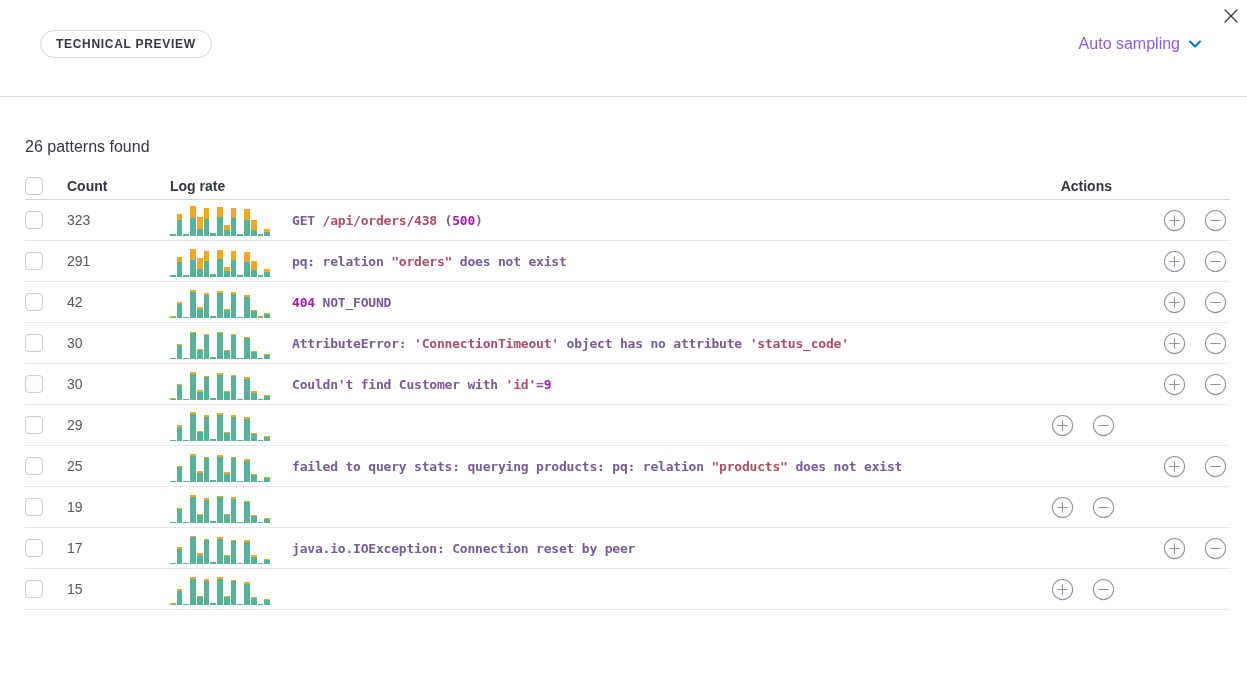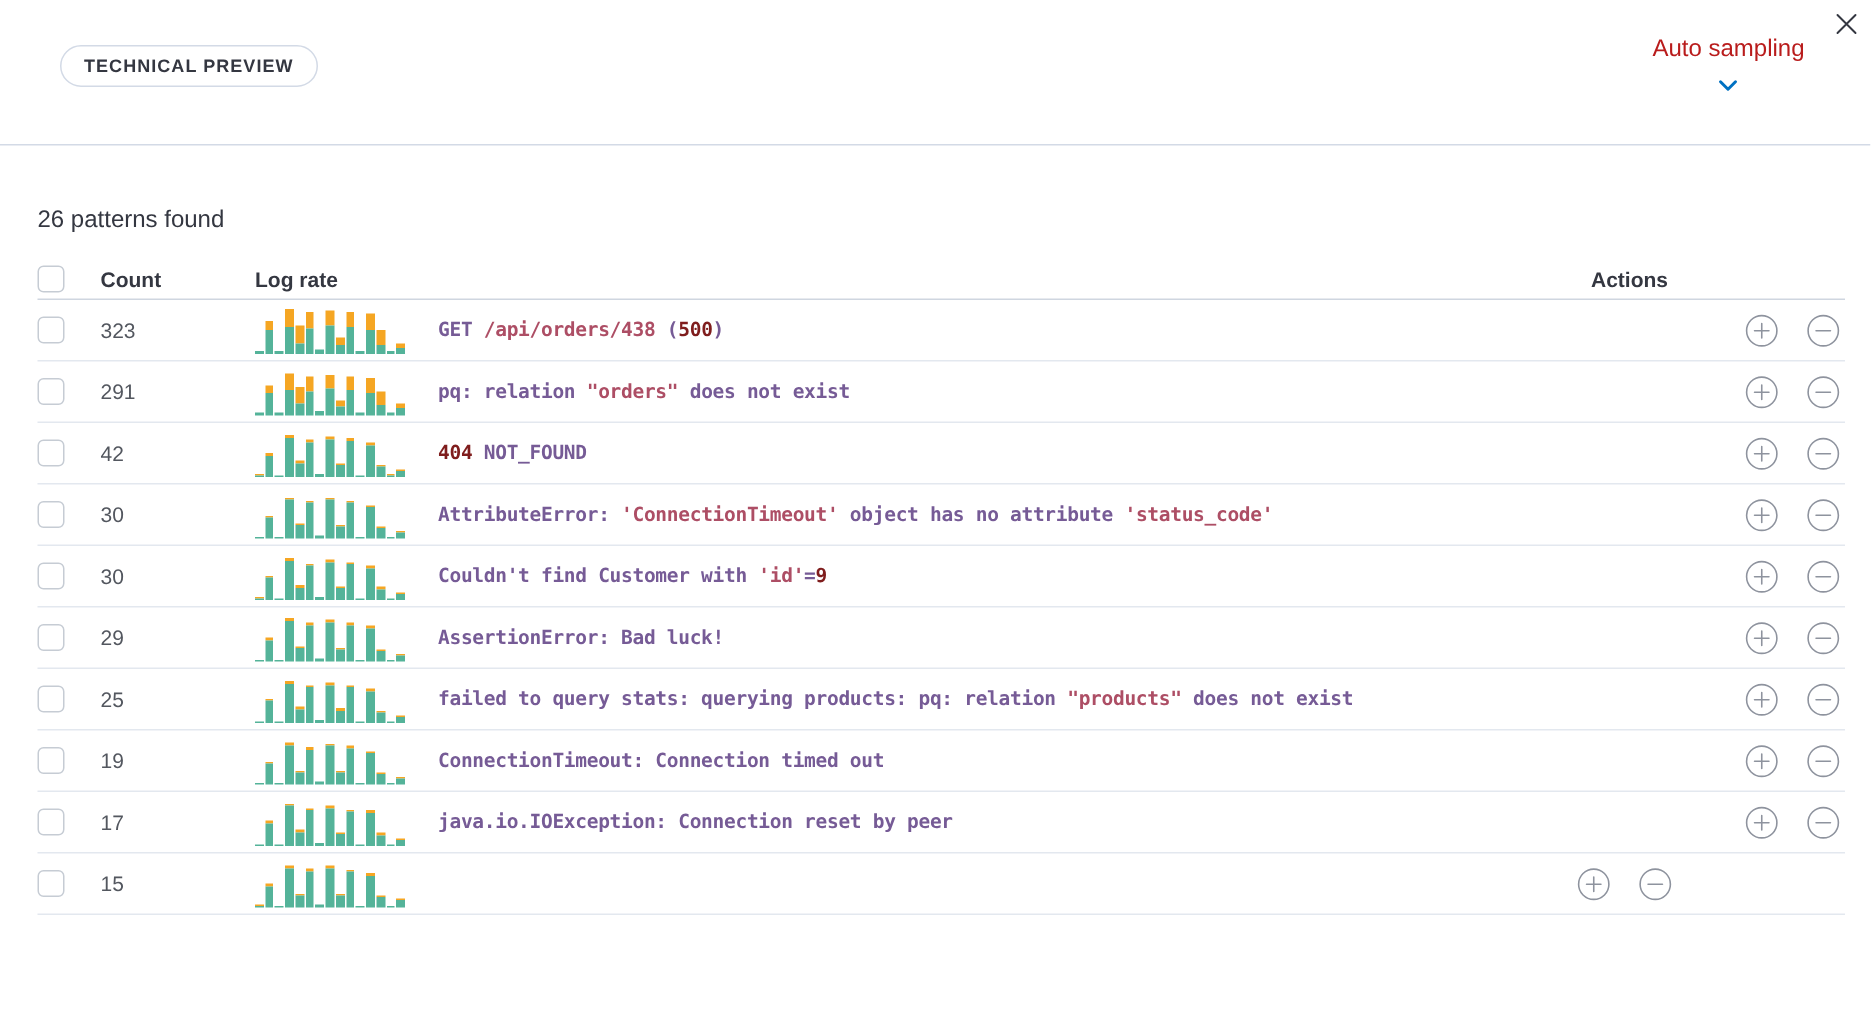--- a/index.html
+++ b/index.html
@@ -10,21 +10,21 @@
 
   
   .flyout-header { display: flex; align-items: center; height: 97px;
     padding: 0 44px 8px 25px; border-bottom: 1px solid #d3dae6; }
   .page-title { font-size: 29px; font-weight: 700; color: #1a1c21; letter-spacing: -0.6px; }
   .badge { display: inline-flex; align-items: center; margin-left: 15px; height: 28px;
     padding: 0 15px; border: 1px solid #d3dae6; border-radius: 15px; background: #fff;
     font-size: 12px; font-weight: 700; letter-spacing: 0.7px; color: #343741; white-space: nowrap; }
   .sampling-btn { margin-left: auto; display: inline-flex; align-items: center; gap: 7px;
     background: none; border: none; cursor: pointer; font-family: inherit;
-    font-size: 16px; font-weight: 500; color: #b91c1c; flex-direction: column; }
+    font-size: 16px; font-weight: 500; color: #8b5cf6; }
   .close-btn { position: absolute; top: 4px; right: 4px; width: 24px; height: 24px;
     background: none; border: none; cursor: pointer; display: flex; align-items: center; justify-content: center; }
 
   
   .content { padding: 0 17px 0 25px; }
   .summary { margin-top: 41px; font-size: 16px; color: #343741; }
 
   .ptable { margin-top: 16px; }
   .thead, .trow { display: grid; grid-template-columns: 42px 103px 122px 1fr 112px;
     align-items: center; }
@@ -41,21 +41,21 @@
 
   .sparkline { width: 100px; height: 32px; display: flex; align-items: flex-end; gap: 1px; }
   .bar { flex: 1 1 0; display: flex; flex-direction: column; justify-content: flex-end; }
   .seg-o { background: #f5a623; }
   .seg-t { background: #54b399; }
 
   .cell-example { font-family: "DejaVu Sans Mono", "Liberation Mono", monospace;
     font-size: 13px; font-weight: 600; letter-spacing: -0.2px; white-space: nowrap; overflow: hidden; }
   .tok-k { color: #765b96; }
   .tok-s { color: #ad4e65; }
-  .tok-n { color: #7f1d1d; }
+  .tok-n { color: #a21caf; }
 
   .cell-actions { display: flex; justify-content: flex-end; gap: 15px; padding-right: 2px; }
   .action-btn { background: none; border: none; padding: 0; cursor: pointer; width: 26px; height: 26px;
     display: flex; align-items: center; justify-content: center; }
 
   
   .tfooter { margin-top: 25px; display: flex; align-items: center; justify-content: space-between; }
   .rpp-btn { display: inline-flex; align-items: center; gap: 8px; background: none; border: none;
     cursor: pointer; font-family: inherit; font-size: 14px; color: #343741; }
   .pagination { display: flex; align-items: center; gap: 6px; padding-right: 8px; }
@@ -562,21 +562,20 @@
               </div>
               <div class="bar">
                 <div class="seg-o" style="height: 0px;"></div>
                 <div class="seg-t" style="height: 1px;"></div>
               </div>
               <div class="bar">
                 <div class="seg-o" style="height: 1px;"></div>
                 <div class="seg-t" style="height: 4px;"></div>
               </div>
             </div>
-            <div class="cell-example"><span class="tok-k">AssertionError: Bad luck!</span></div>
             <div class="cell-actions">
               <button class="action-btn">
                 <svg width="25" height="25" viewBox="0 0 26 26">
      <circle cx="13" cy="13" r="10.5" fill="none" stroke="#8e939e" stroke-width="1.1"></circle>
      <path d="M13 8 V18 M8 13 H18" stroke="#8e939e" stroke-width="1.1" fill="none" stroke-linecap="round"></path>
    </svg>
               </button>
               <button class="action-btn">
                 <svg width="25" height="25" viewBox="0 0 26 26">
      <circle cx="13" cy="13" r="10.5" fill="none" stroke="#8e939e" stroke-width="1.1"></circle>
@@ -724,21 +723,20 @@
               </div>
               <div class="bar">
                 <div class="seg-o" style="height: 0px;"></div>
                 <div class="seg-t" style="height: 1px;"></div>
               </div>
               <div class="bar">
                 <div class="seg-o" style="height: 1px;"></div>
                 <div class="seg-t" style="height: 4px;"></div>
               </div>
             </div>
-            <div class="cell-example"><span class="tok-k">ConnectionTimeout: Connection timed out</span></div>
             <div class="cell-actions">
               <button class="action-btn">
                 <svg width="25" height="25" viewBox="0 0 26 26">
      <circle cx="13" cy="13" r="10.5" fill="none" stroke="#8e939e" stroke-width="1.1"></circle>
      <path d="M13 8 V18 M8 13 H18" stroke="#8e939e" stroke-width="1.1" fill="none" stroke-linecap="round"></path>
    </svg>
               </button>
               <button class="action-btn">
                 <svg width="25" height="25" viewBox="0 0 26 26">
      <circle cx="13" cy="13" r="10.5" fill="none" stroke="#8e939e" stroke-width="1.1"></circle>

